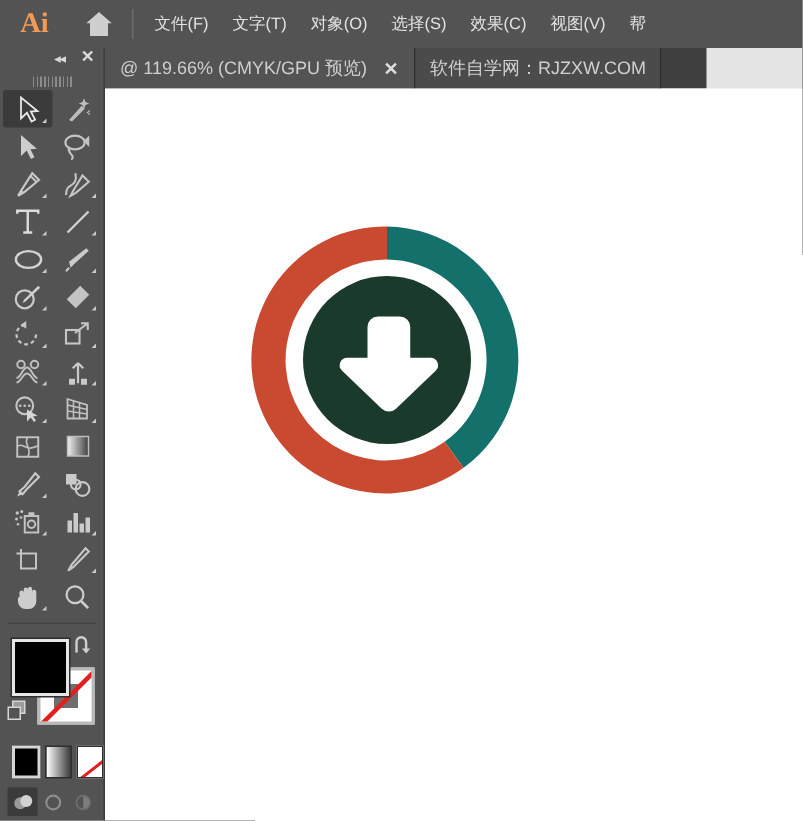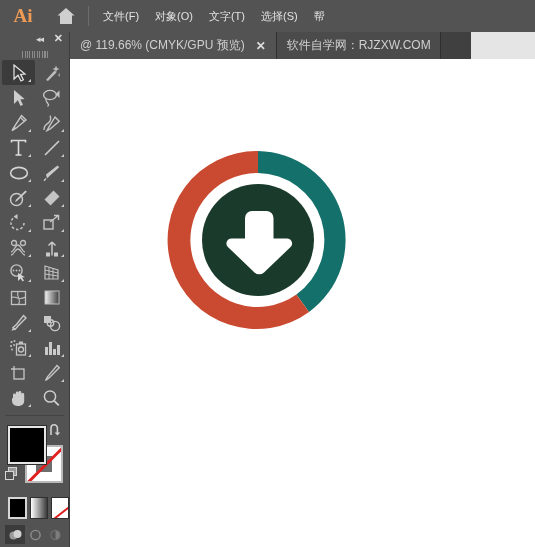--- a/index.html
+++ b/index.html
@@ -227,23 +227,25 @@
   <div id="menubar">
     <div id="ai-logo" style="color: rgb(240, 154, 84);">Ai</div>
     <div id="home-btn">
       <svg width="22" height="20" viewBox="0 0 22 20">
         <path d="M11 2 L2.5 9.5 L5 9.5 L5 18 L17 18 L17 9.5 L19.5 9.5 Z" fill="#cfcfcf"></path>
       </svg>
     </div>
     <div class="mb-divider"></div>
     <div id="menu-items">
       <div class="menu-item">文件(F)</div>
+      <div class="menu-item">文字(T)</div>
       <div class="menu-item">对象(O)</div>
-      <div class="menu-item">文字(T)</div>
       <div class="menu-item">选择(S)</div>
+      <div class="menu-item">效果(C)</div>
+      <div class="menu-item">视图(V)</div>
       <div class="menu-item">帮</div>
     </div>
   </div>
 
   <div id="tabbar">
     <div style="width:70px;flex:0 0 70px;"></div>
     <div class="doc-tab">
       <span class="tab-label">@ 119.66% (CMYK/GPU 预览)</span>
       <span class="tab-close">✕</span>
     </div>

